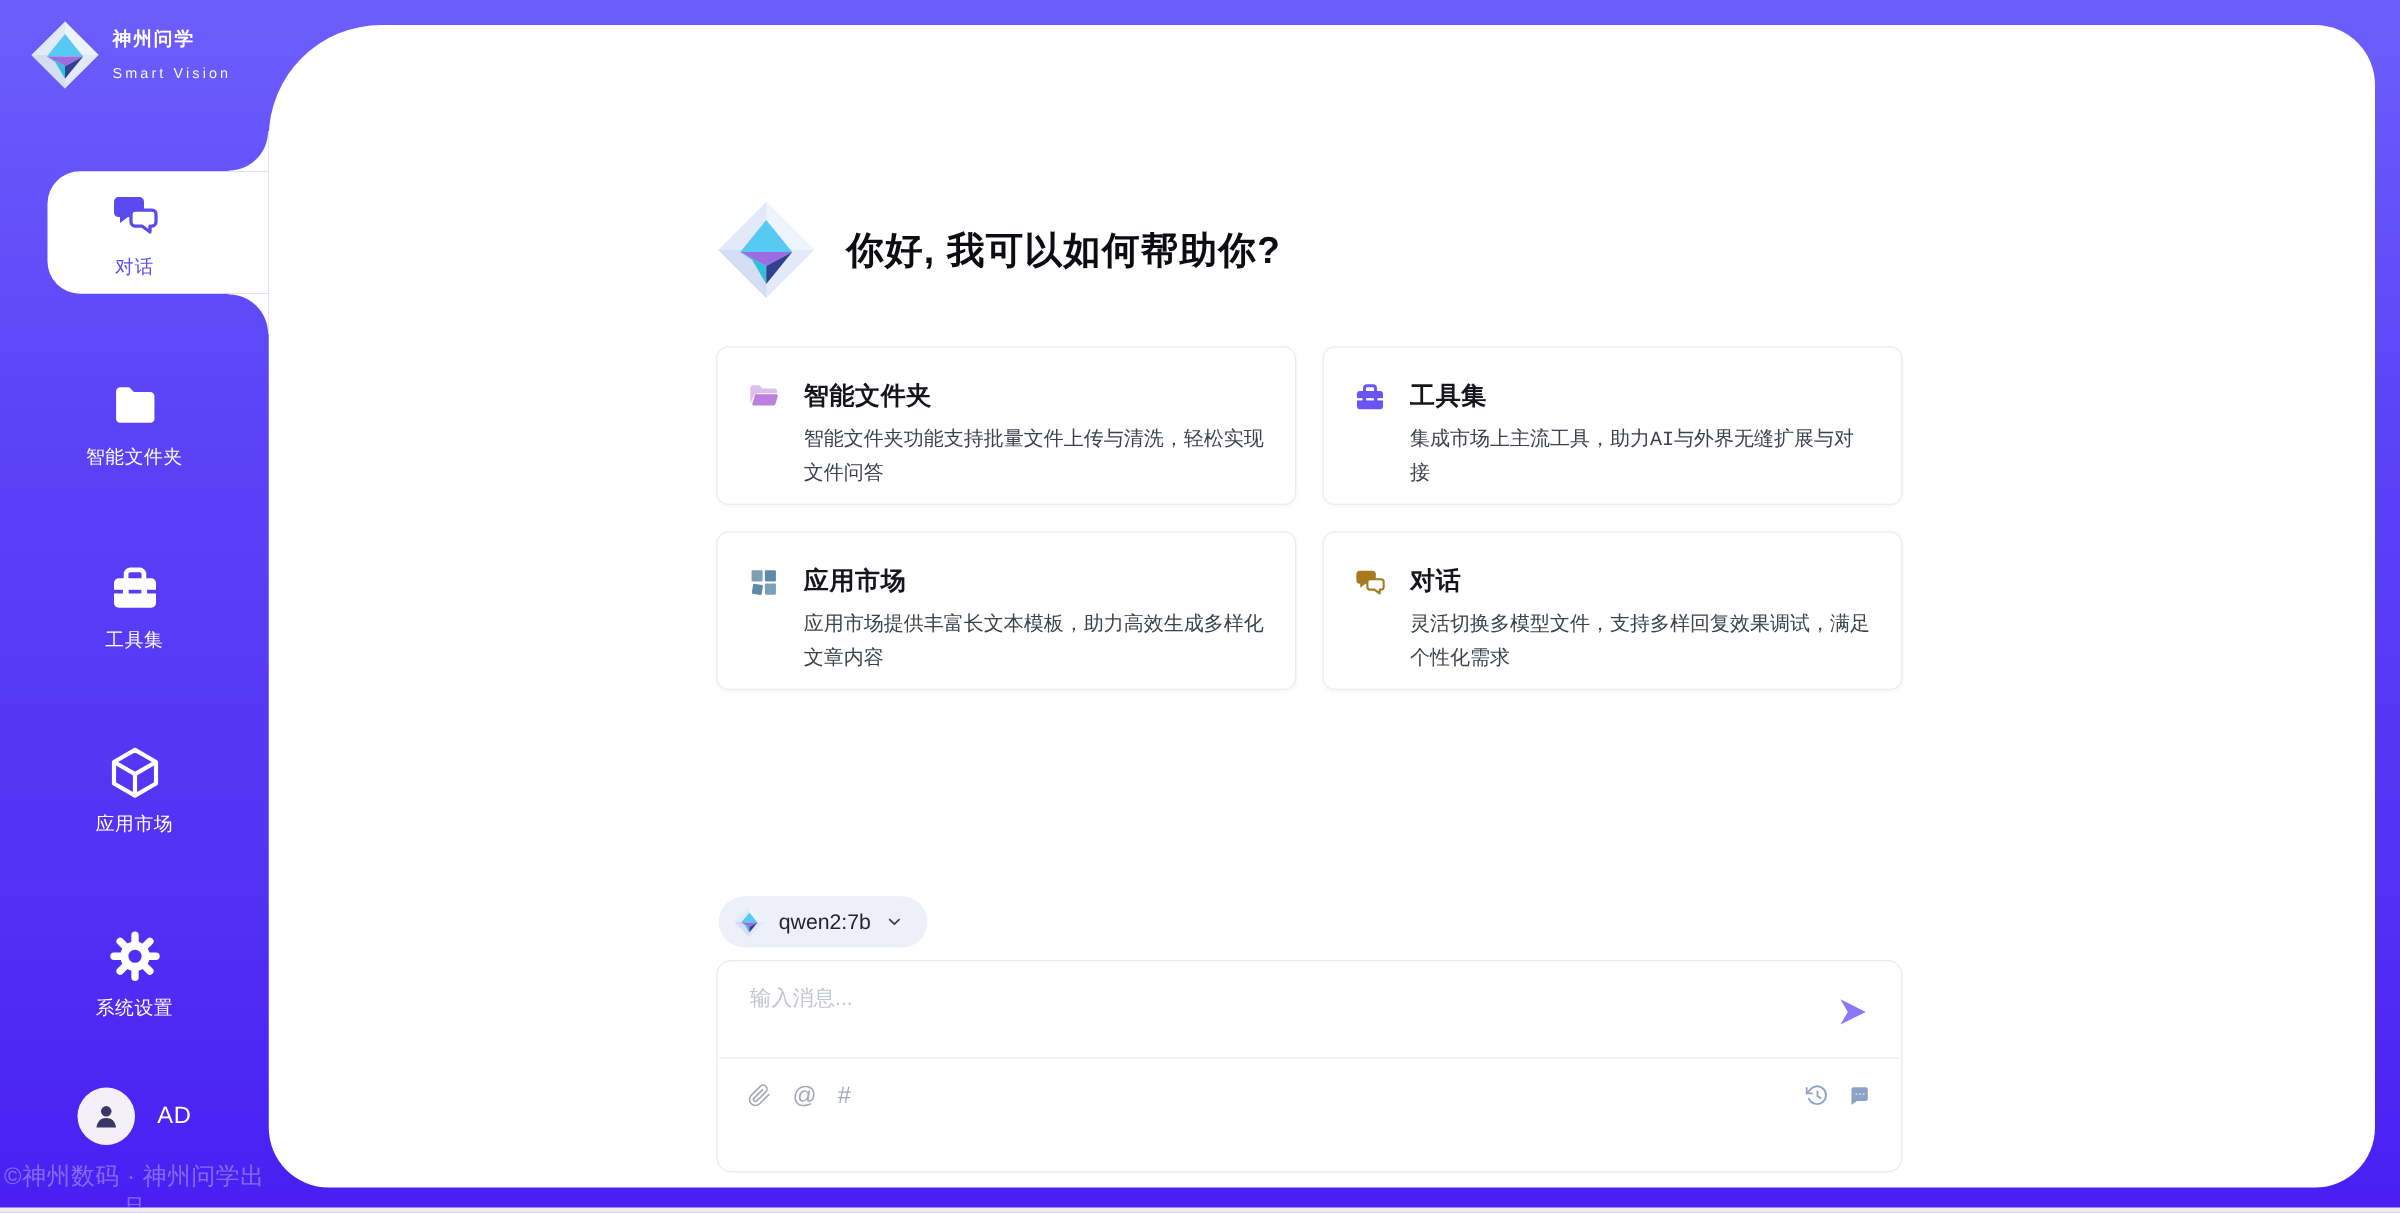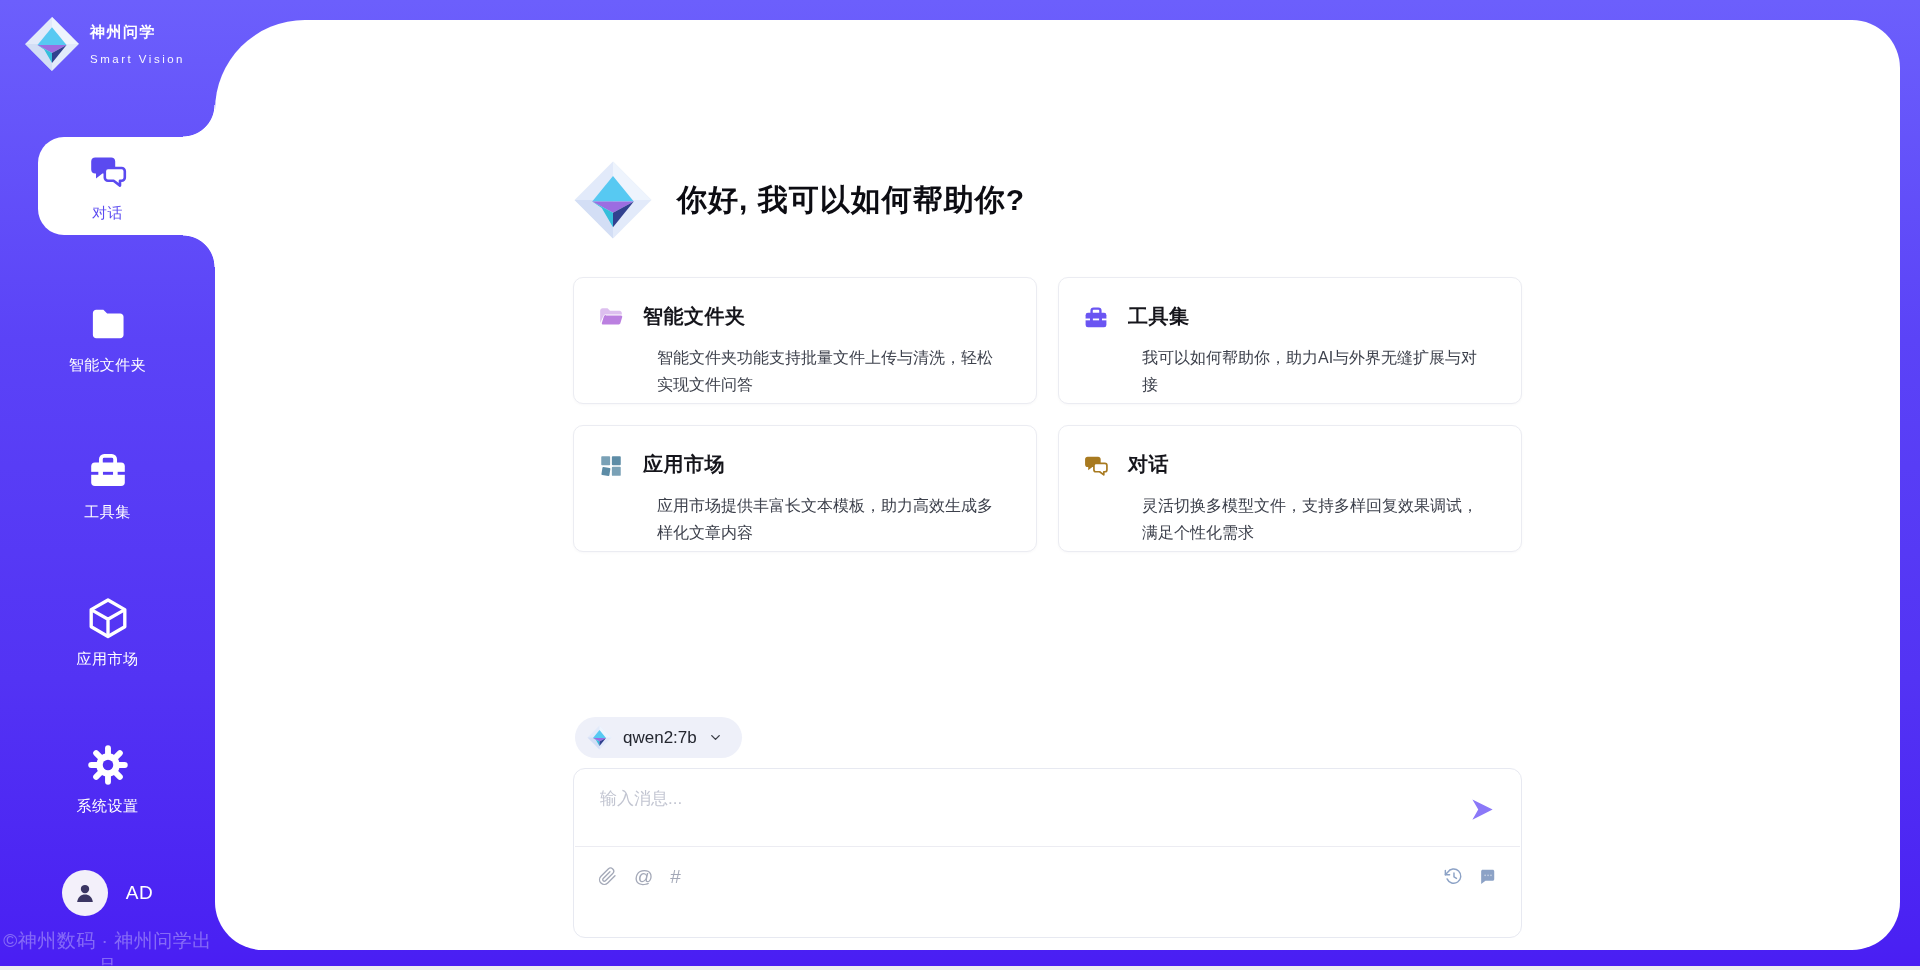--- a/index.html
+++ b/index.html
@@ -52,21 +52,21 @@
   .greeting svg { width:80px; height:80px; }
   .greeting-text { font-size:30px; font-weight:800; color:#0c0c12; letter-spacing:1px; }
 
   .cards { position:absolute; top:277px; left:0; width:949px; display:grid;
            grid-template-columns:1fr 1fr; column-gap:21px; row-gap:21px; }
   .card { height:127px; background:#fff; border:1px solid #ebecf2; border-radius:10px;
           padding:25px 24px 0 24px; display:flex; gap:19px; cursor:pointer;
           box-shadow:0 1px 3px rgba(25,25,60,.03); }
   .card-icon { width:26px; height:26px; flex:none; margin-top:2px; }
   .card-title { font-size:20px; font-weight:800; color:#15151b; margin:0 0 9px; letter-spacing:.5px; }
-  .card-desc { font-size:16px; color:#3d414c; line-height:1.7; margin:14px; }
+  .card-desc { font-size:16px; color:#3d414c; line-height:1.7; margin:0;font-family:Liberation Mono, monospace; }
 
   .model-pill { position:absolute; top:717px; left:2px; height:41px; padding:0 19px 0 12px;
                 border-radius:21px; background:#eef0f9; display:inline-flex; align-items:center; gap:11px;
                 font-size:17px; color:#23262f; cursor:pointer; }
   .model-pill .mp-logo { width:25px; height:25px; }
   .model-pill .chev { width:15px; height:15px; }
 
   .composer { position:absolute; top:768px; left:0; width:949px; height:170px;
               background:#fff; border:1px solid #e7e9f1; border-radius:12px; }
   .composer textarea { position:absolute; left:24px; top:16px; width:850px; height:54px;
@@ -274,21 +274,21 @@
           <p class="card-desc">智能文件夹功能支持批量文件上传与清洗，轻松实现文件问答</p>
         </div>
       </div>
 
       <div class="card">
         <svg class="card-icon" style="--gap-color: #fff; color: rgb(106, 85, 242);">
             <use href="#sym-briefcase"></use>
           </svg>
         <div>
           <p class="card-title">工具集</p>
-          <p class="card-desc">我可以如何帮助你，助力AI与外界无缝扩展与对接</p>
+          <p class="card-desc">集成市场上主流工具，助力AI与外界无缝扩展与对接</p>
         </div>
       </div>
 
       <div class="card">
         <svg class="card-icon" style="color: rgb(93, 140, 166);">
             <use href="#sym-app-grid"></use>
           </svg>
         <div>
           <p class="card-title">应用市场</p>
           <p class="card-desc">应用市场提供丰富长文本模板，助力高效生成多样化文章内容</p>

